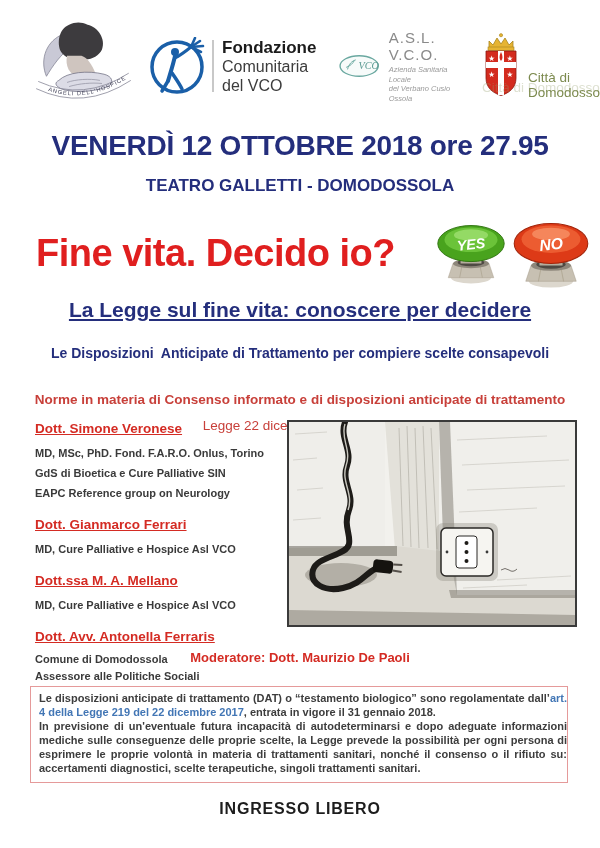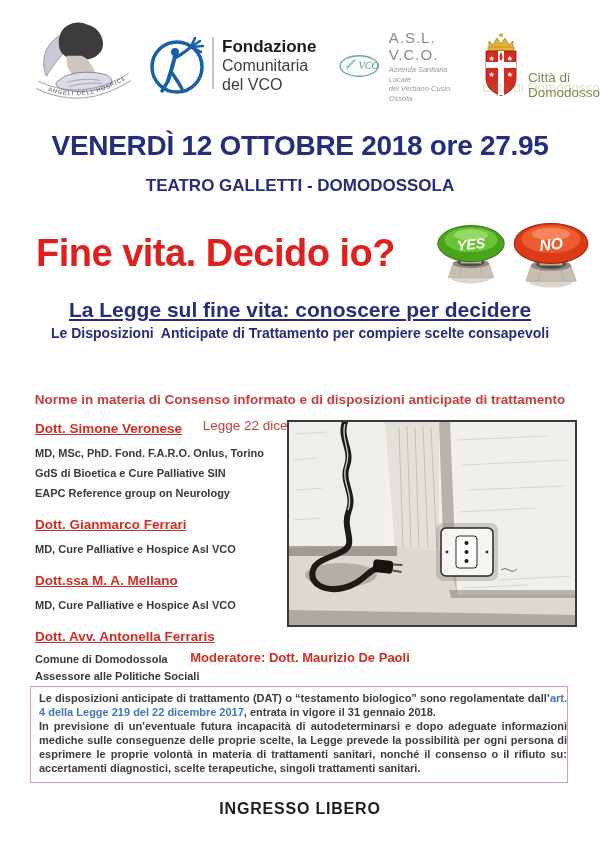--- a/index.html
+++ b/index.html
@@ -2,21 +2,21 @@
 <html><head>
 <meta charset="utf-8">
 <style>
   html,body{margin:0;padding:0;background:#ffffff;}
   .poster{position:relative;width:600px;height:848px;background:#fff;
     font-family:"Liberation Sans",sans-serif;overflow:hidden;}
 
   
   .logo-row{position:absolute;top:18px;left:30px;width:560px;height:96px;display:flex;align-items:center;}
   .angel-wrap{position:relative;width:108px;height:92px;}
-  .fond-wrap{display:flex;align-items:flex-start;margin-left:10px;}
+  .fond-wrap{display:flex;align-items:center;margin-left:10px;}
   .fond-divider{width:2px;height:52px;background:#c8c8c8;margin:0 8px 0 6px;}
   .fond-text div{line-height:19px;color:#3c3c3c;font-size:16px;}
   .fond-text .l1{font-weight:bold;color:#1b1b1b;font-size:17px;}
   .asl-wrap{display:flex;align-items:center;margin-left:22px;}
   .asl-text{margin-left:8px;}
   .asl-title{font-size:15px;color:#8a8a8a;letter-spacing:1px;margin-bottom:2px;}
   .asl-sub{font-size:7.5px;font-style:italic;color:#9a9a9a;line-height:9.5px;}
   .crest-wrap{position:relative;margin-left:18px;display:flex;align-items:flex-start;}
   .crest-text{margin-top:38px;margin-left:2px;font-size:13.5px;line-height:15px;color:#7c8a4e;position:relative;z-index:2;}
   .crest-watermark{position:absolute;left:6px;top:48px;font-size:13.5px;line-height:15px;color:rgba(150,160,110,0.32);z-index:1;white-space:nowrap;}
@@ -27,21 +27,21 @@
   .venue-line{position:absolute;top:176px;left:0;width:100%;text-align:center;
     font-size:17px;font-weight:bold;color:#242e7c;}
 
   .title-row{position:absolute;top:222px;left:36px;width:560px;height:70px;}
   .main-title{position:absolute;left:0;top:10px;font-size:38px;font-weight:bold;color:#e01f1f;letter-spacing:-0.5px;}
   .btn-yes{position:absolute;left:398px;top:0px;}
   .btn-no{position:absolute;left:474px;top:-2px;}
 
   .subtitle{position:absolute;top:298px;left:0;width:100%;text-align:center;
     font-size:21px;font-weight:bold;color:#242e7c;text-decoration:underline;}
-  .tagline{position:absolute;top:325px;left:0;width:100%;text-align:center;
+  .tagline{position:absolute;top:345px;left:0;width:100%;text-align:center;
     font-size:14px;font-weight:bold;color:#242e7c;white-space:pre-wrap;}
   .law-ref{position:absolute;top:371px;left:0;width:100%;text-align:center;
     font-size:13.5px;font-weight:400;color:#c8403a;margin-top:47px;}
   .law-desc{position:absolute;top:392px;left:0;width:100%;text-align:center;
     font-size:13.5px;font-weight:600;color:#c8403a;}
 
   
   .speakers{position:absolute;top:421px;left:35px;width:250px;}
   .speaker-name{font-size:13.5px;font-weight:bold;color:#d42b23;text-decoration:underline;margin:0 0 7px 0;}
   .speaker-line{font-size:11px;font-weight:bold;color:#3a3a3a;line-height:20px;}

